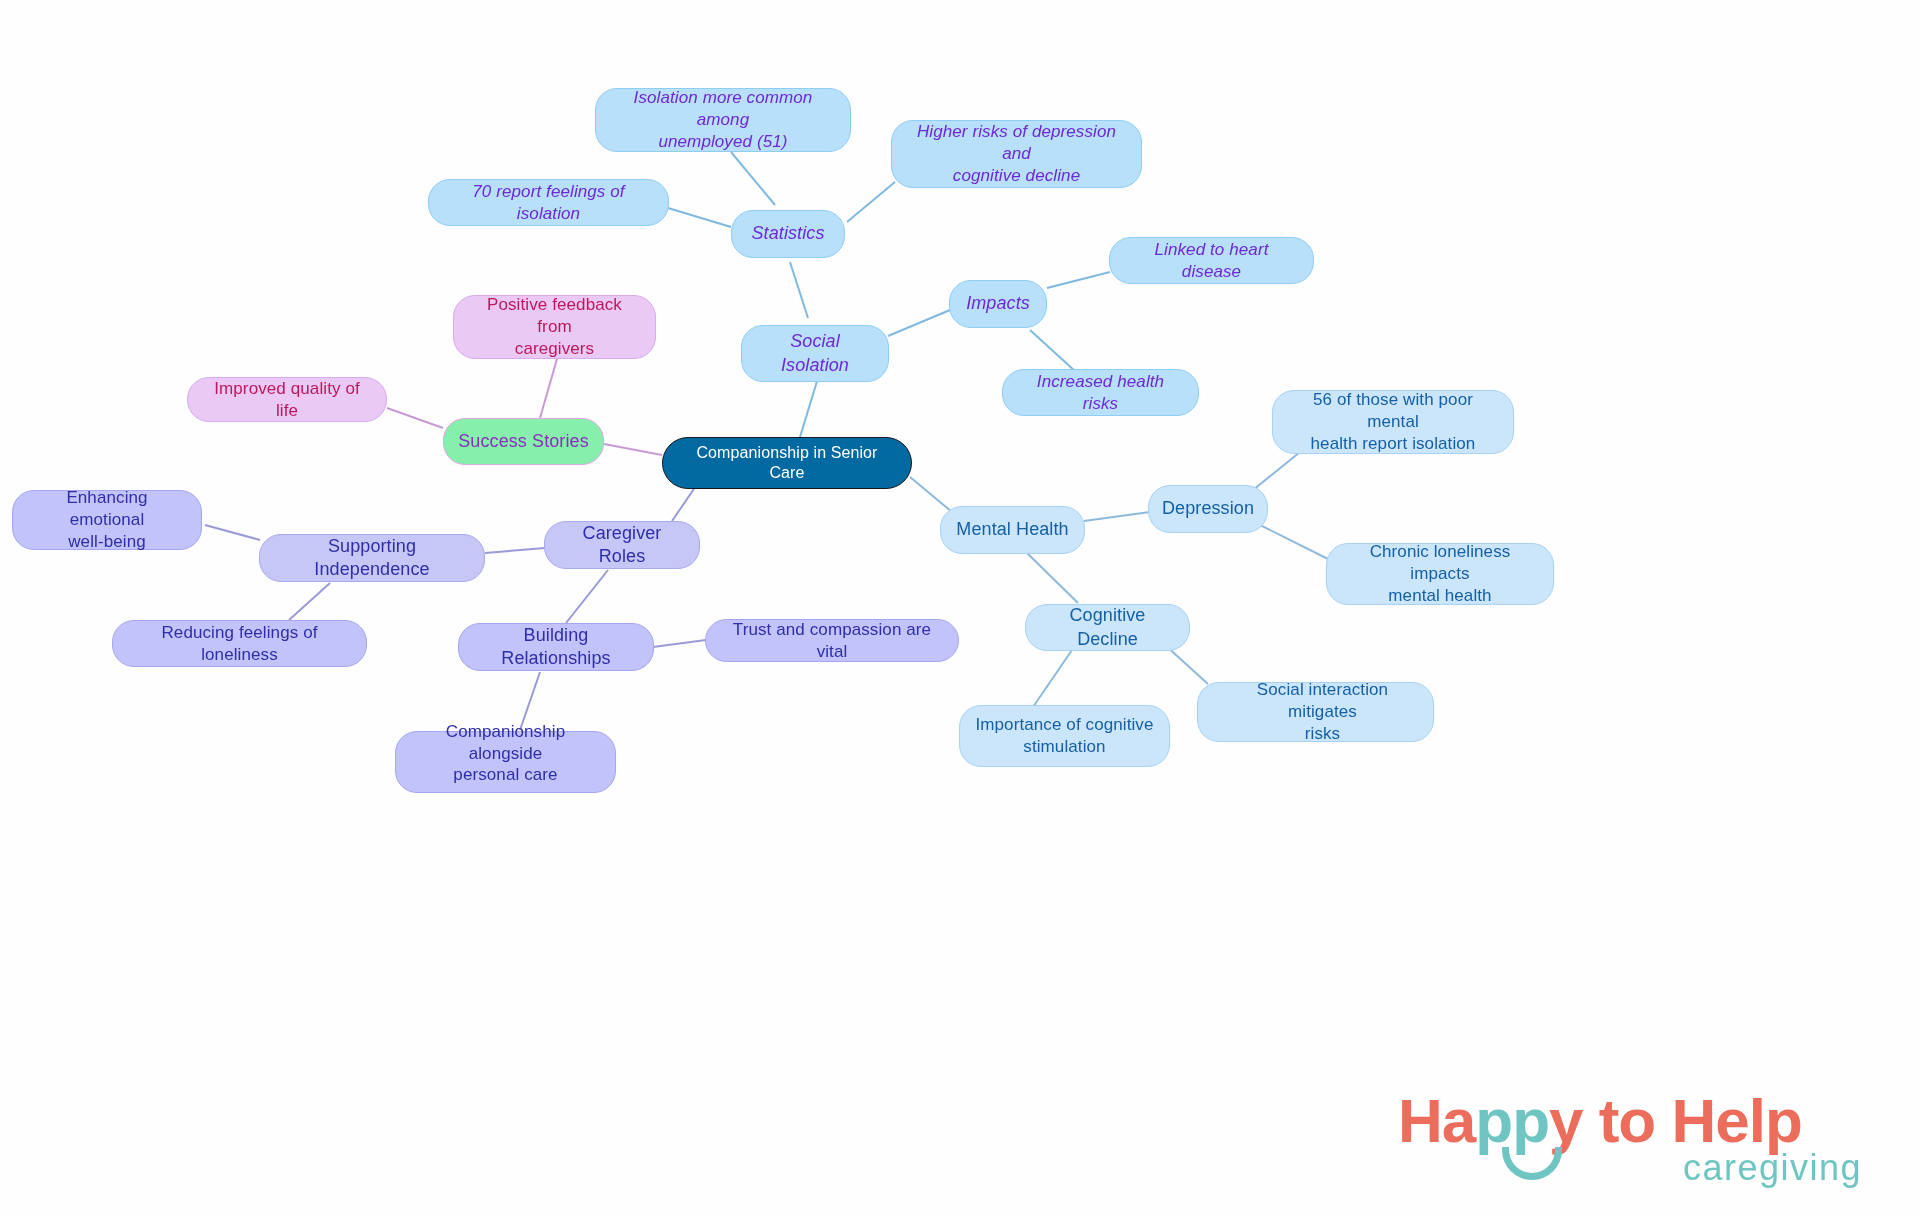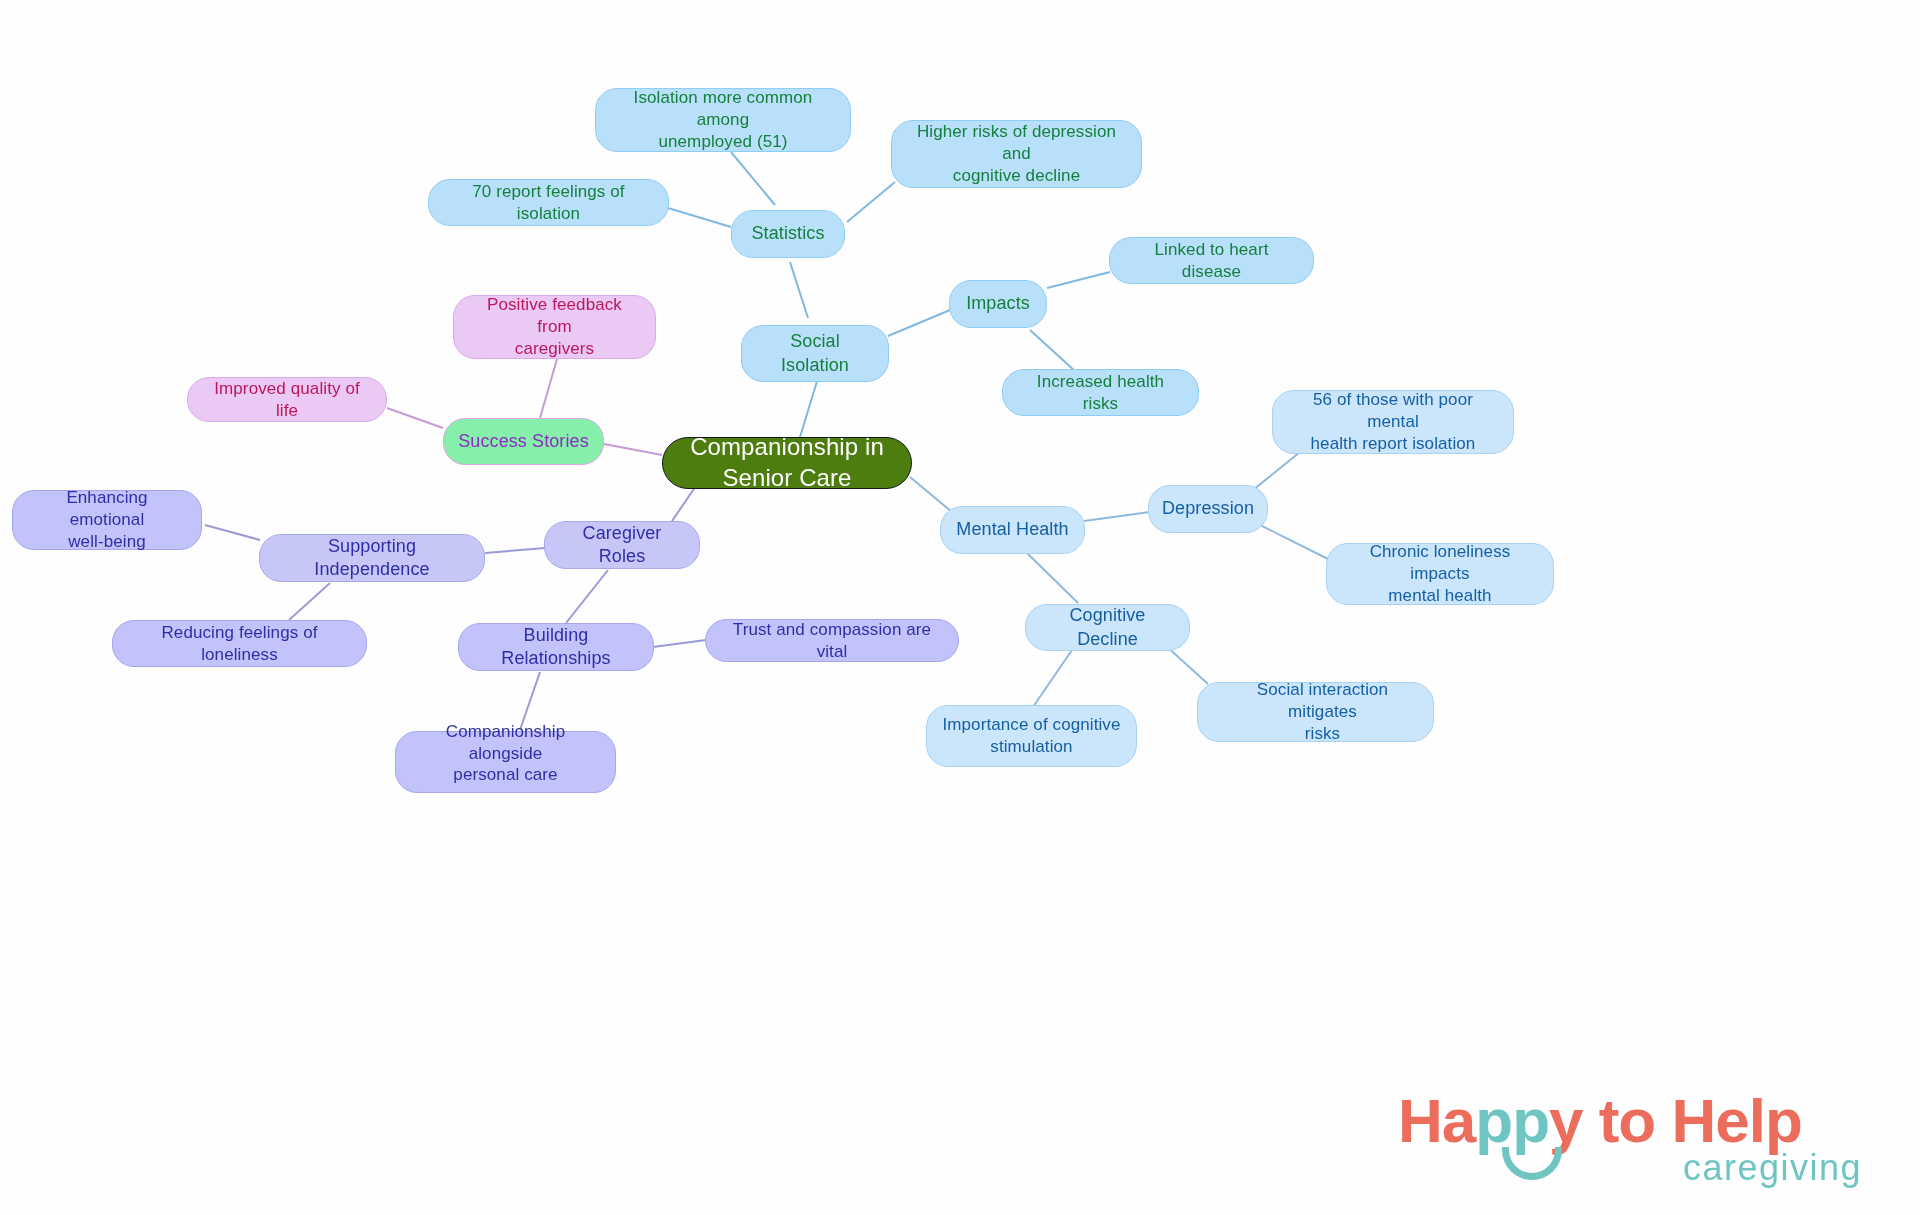--- a/index.html
+++ b/index.html
@@ -34,30 +34,31 @@
     border-radius: 22px;
     border-style: solid;
     border-width: 1.5px;
     line-height: 1.28;
     letter-spacing: 0.1px;
     padding: 6px 14px;
     white-space: pre-line;
   }
   
   .root {
-    background: #4d7c0f;
+    background: #0369a1;
     border-color: #16181d;
     color: #ffffff;
     border-radius: 26px;
-    font-size: 24px;
+    font-size: 16px;
   }
   .blue {
     background: #b9e0fb;
     border-color: #8ecdf4;
-    color: #15803d;
+    color: #6d28d9;
+    font-style: italic;
   }
   .blue-l {
     background: #cbe5fb;
     border-color: #a8d2f3;
     color: #1560a5;
   }
   .pink {
     background: #86efac;
     border-color: #e2a5e6;
     color: #8a2fbd;
@@ -213,21 +214,21 @@
 
   <div class="node blue-l fs18" style="left:1025px; top:604px; width:165px; height:47px;">
     <span>Cognitive Decline</span>
   </div>
 
   <div class="node blue-l fs17" style="left:1197px; top:682px; width:237px; height:60px;padding-left:28px;">
     <span>Social interaction mitigates
 risks</span>
   </div>
 
-  <div class="node blue-l fs17" style="left:926px; top:705px; width:211px; height:62px;">
+  <div class="node blue-l fs17" style="left:959px; top:705px; width:211px; height:62px;">
     <span>Importance of cognitive
 stimulation</span>
   </div>
 
   <div class="node violet fs18" style="left:544px; top:521px; width:156px; height:48px;">
     <span>Caregiver Roles</span>
   </div>
 
   <div class="node violet fs18" style="left:259px; top:534px; width:226px; height:48px;">
     <span>Supporting Independence</span>

